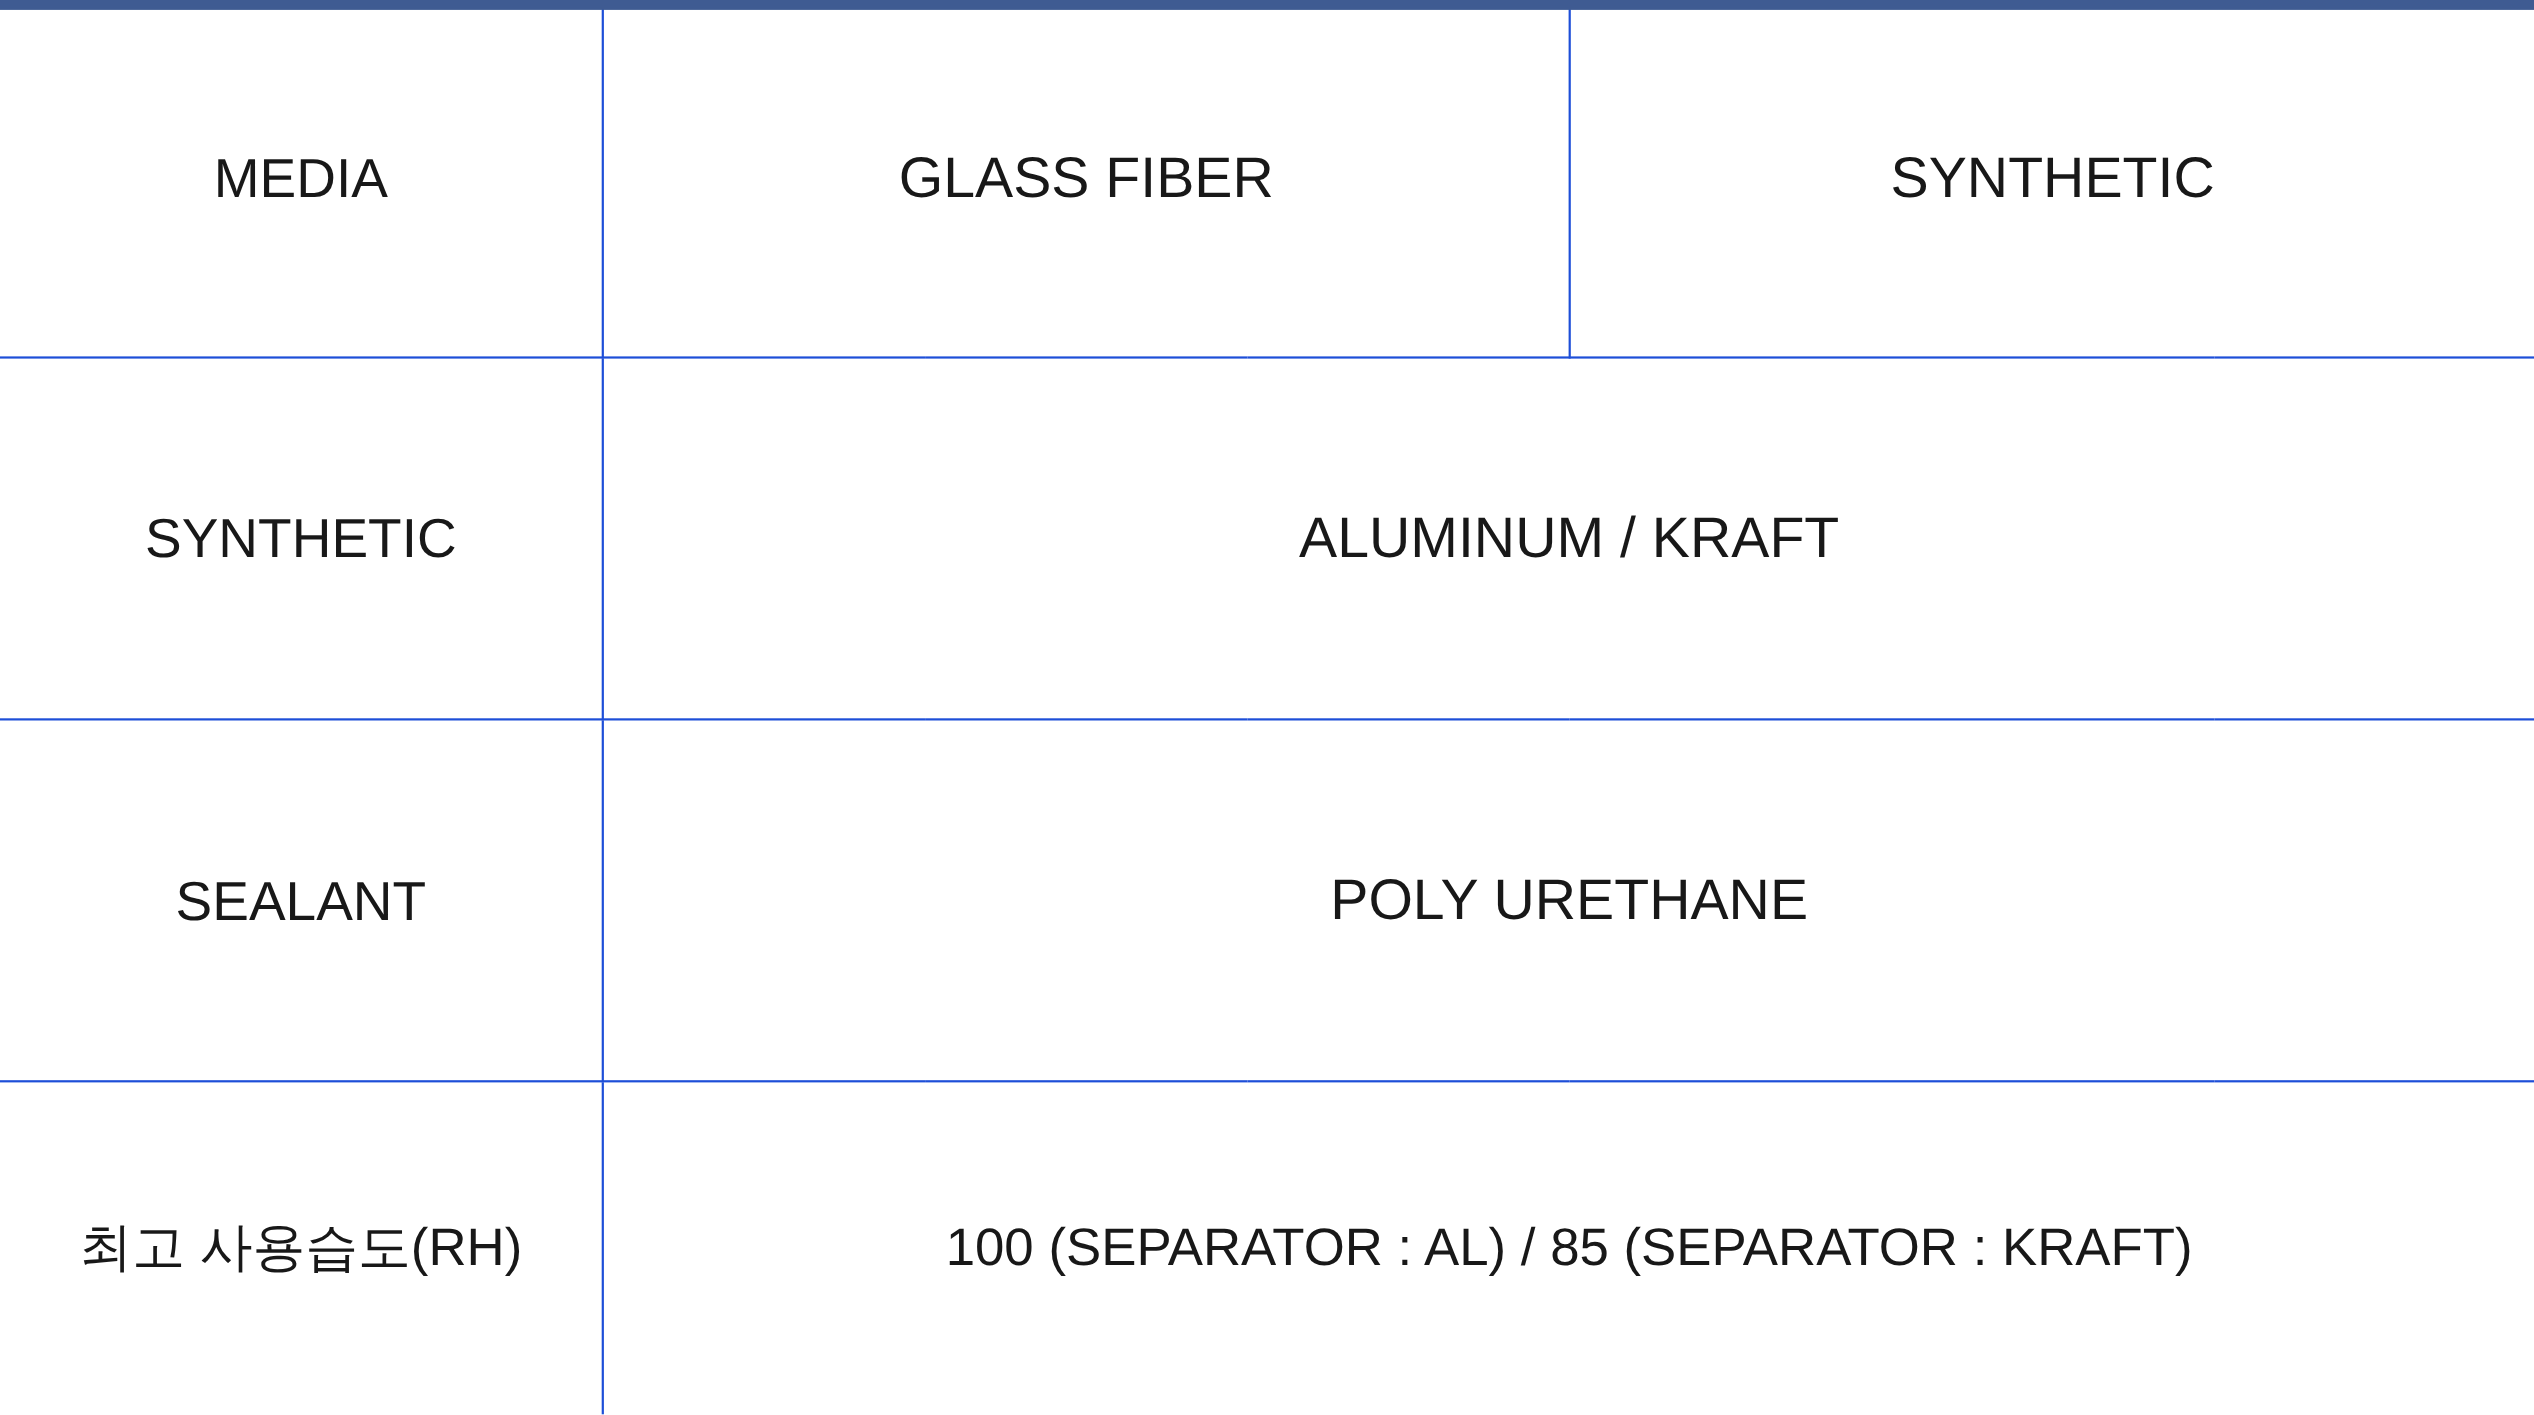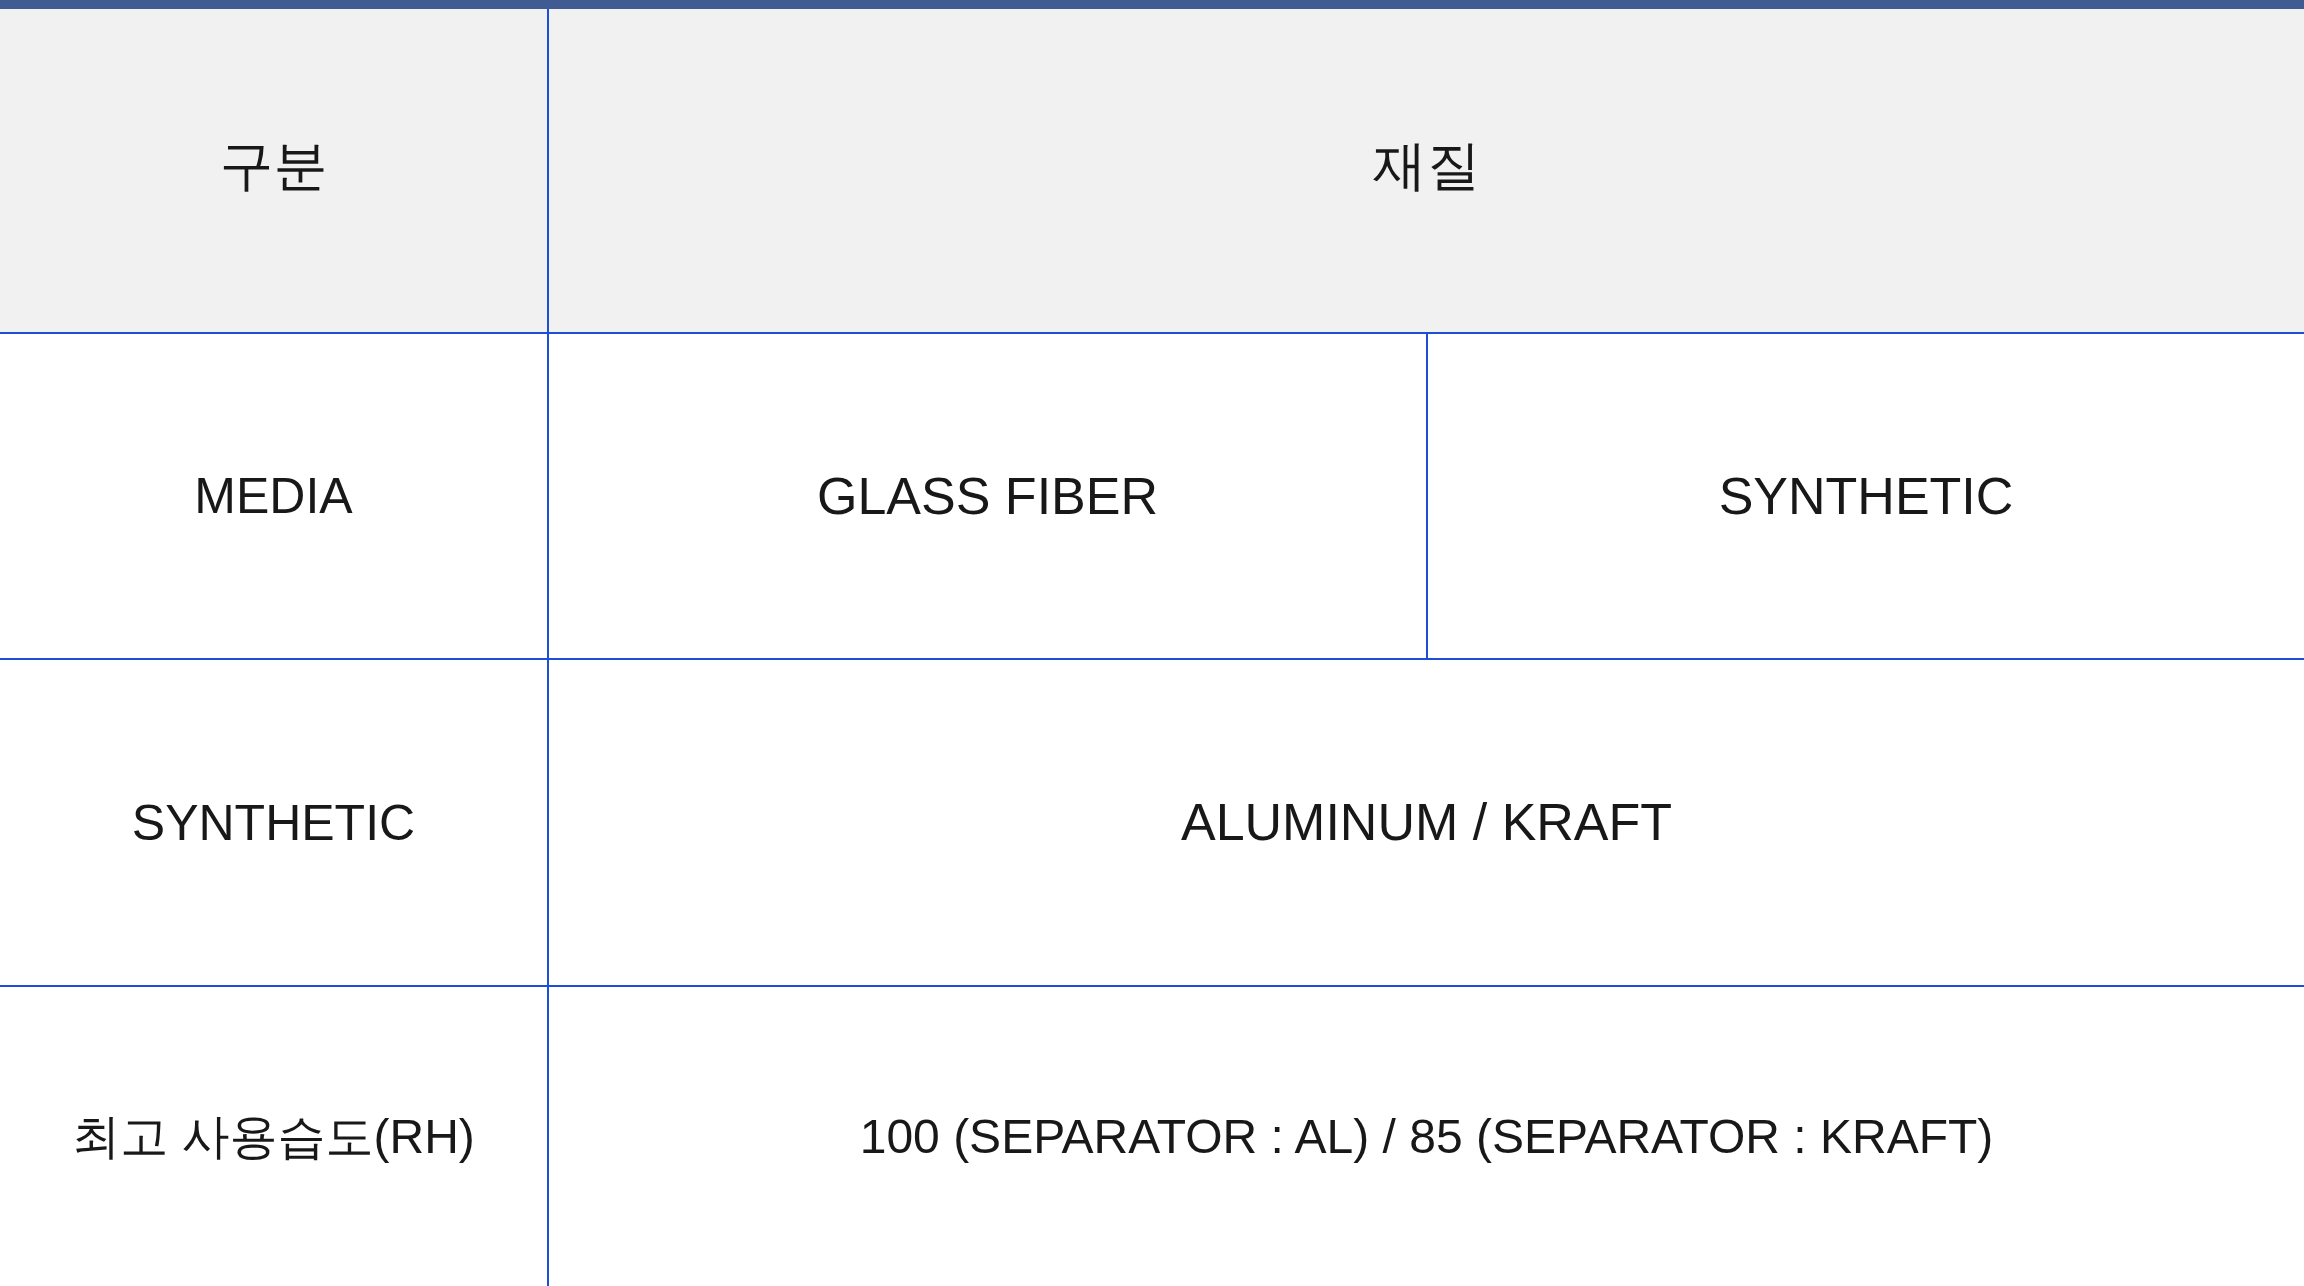--- a/index.html
+++ b/index.html
@@ -87,37 +87,37 @@
     <colgroup>
       <col style="width:548px">
       <col style="width:293px">
       <col style="width:293px">
       <col style="width:293px">
       <col style="width:293px">
       <col style="width:293px">
       <col style="width:291px">
     </colgroup>
     <tbody>
-      <tr>
-        <td class="hdr col-label">구분</td>
-        <td class="hdr" colspan="6">재질</td>
-      </tr>
 
       <tr>
         <td class="lbl">MEDIA</td>
         <td class="val-lg" colspan="3">GLASS FIBER</td>
         <td class="val-lg" colspan="3">SYNTHETIC</td>
       </tr>
 
 
       <tr>
         <td class="lbl">SYNTHETIC</td>
         <td class="val-lg" colspan="6">ALUMINUM / KRAFT</td>
       </tr>
 
+      <tr>
+        <td class="lbl">SEALANT</td>
+        <td class="val-lg" colspan="6">POLY URETHANE</td>
+      </tr>
 
 
 
       <tr>
         <td class="lbl-ko">최고 사용습도(RH)</td>
         <td class="val-md" colspan="6">100 (SEPARATOR : AL) / 85 (SEPARATOR : KRAFT)</td>
       </tr>
     </tbody>
   </table>
 

